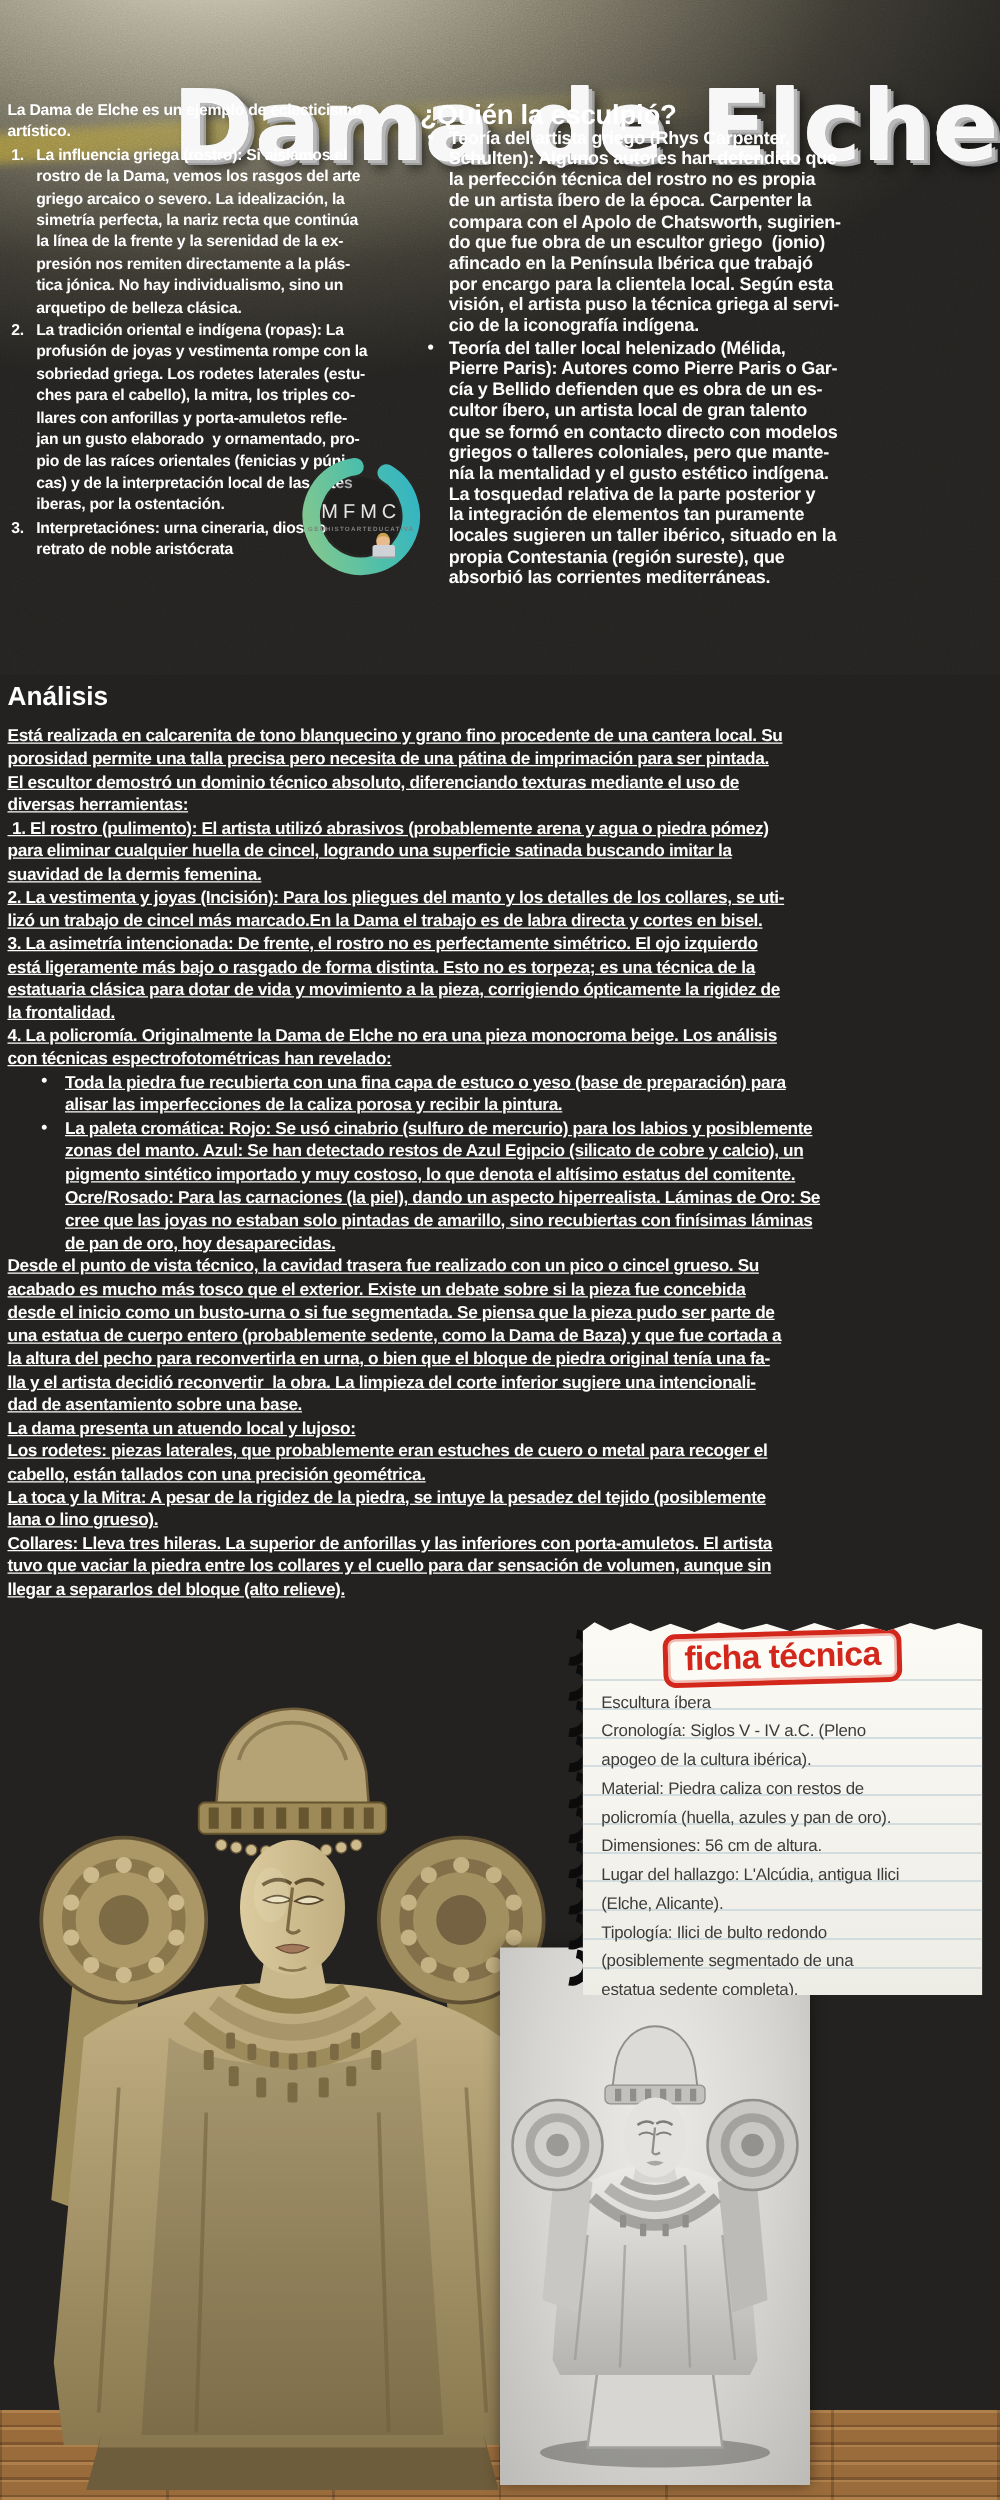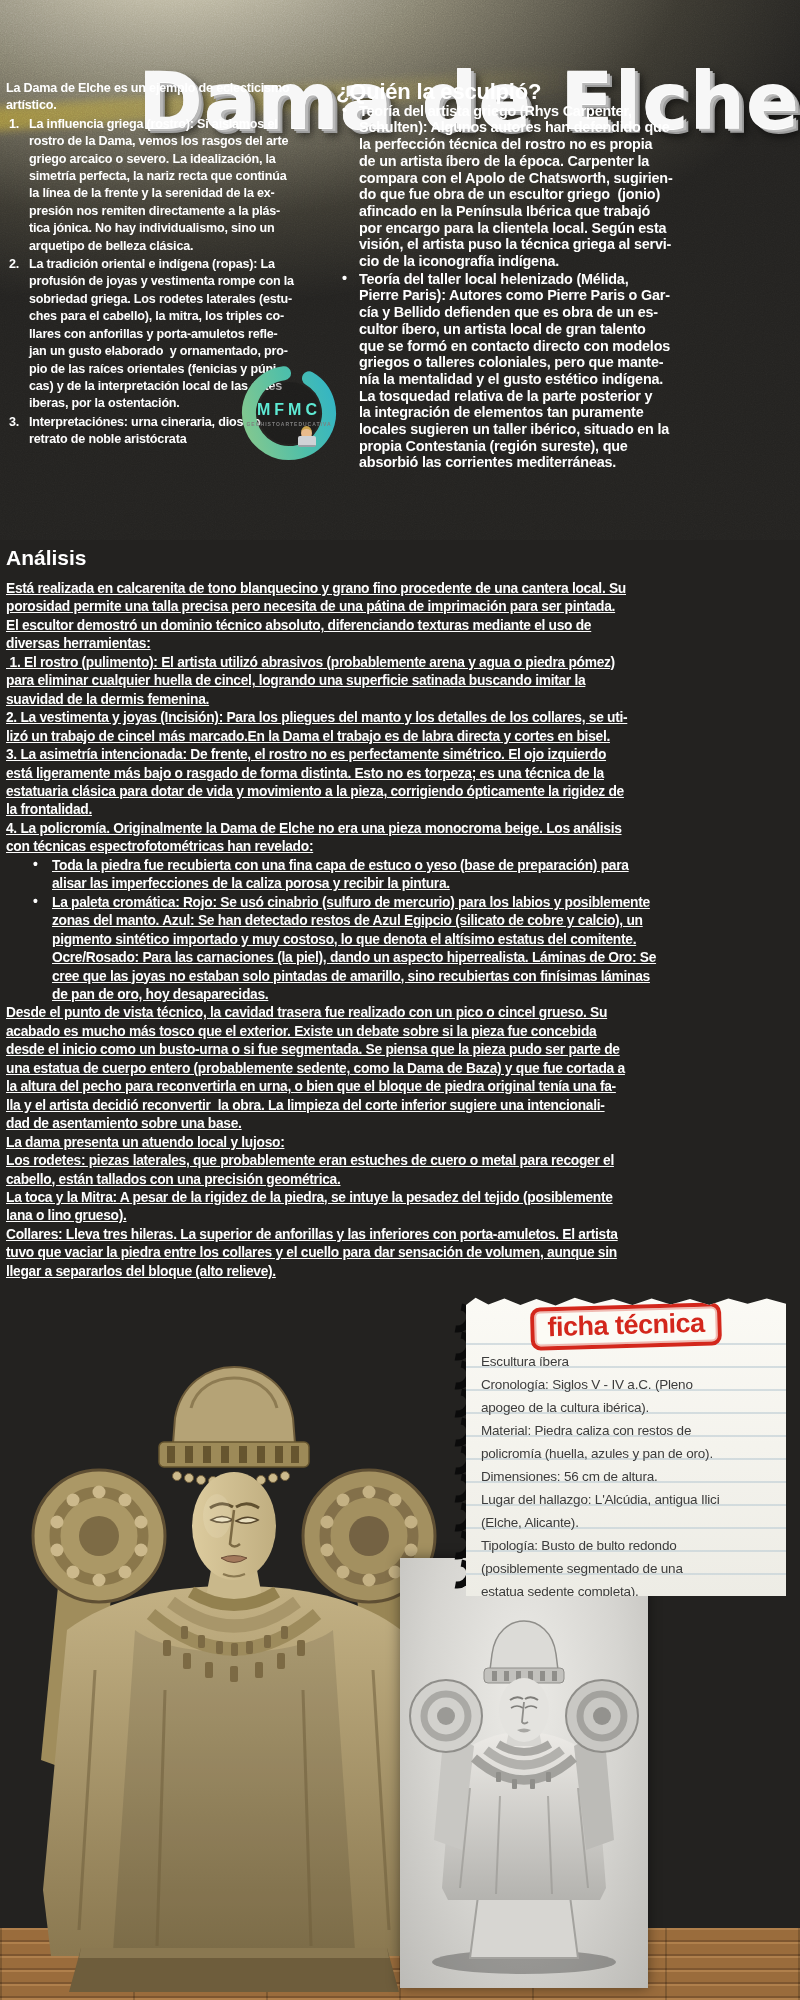--- a/index.html
+++ b/index.html
@@ -25,22 +25,22 @@
   .num-item{position:relative;padding-left:23px;margin-top:1px;}
   .num-item .num{position:absolute;left:3px;top:0;}
   .col-right{position:absolute;left:336px;top:84px;width:462px;z-index:2;
     font-size:14.4px;font-weight:bold;line-height:16.7px;letter-spacing:-0.2px;}
   .col-right .rc-head{font-size:22px;margin:0 0 2px 0;}
   .rbullet{position:relative;padding-left:23px;margin-top:1px;}
   .rbullet .dot{position:absolute;left:6px;top:-1px;}
   
   .logo{position:absolute;left:238px;top:362px;width:102px;height:102px;z-index:3;}
   .logo svg{position:absolute;left:0;top:0;}
-  .logo-name{position:absolute;left:0;right:0;top:39px;text-align:center;color:#5eead4;
-    font-size:16px;letter-spacing:4px;font-weight:bold;}
+  .logo-name{position:absolute;left:0;right:0;top:39px;text-align:center;color:#e5e5e5;
+    font-size:16px;letter-spacing:4px;font-weight:normal;}
   .logo-sub{position:absolute;left:0;right:0;top:59px;text-align:center;color:#7f7f7f;
     font-size:5px;letter-spacing:1px;font-weight:bold;}
   .logo-avatar{position:absolute;left:58px;top:64px;width:22px;height:20px;}
   .av-head{position:absolute;left:5px;top:0;width:11px;height:11px;border-radius:50%;
     background:#e9bb8c;border-top:3px solid #caa24a;}
   .av-laptop{position:absolute;left:2px;top:10px;width:18px;height:9px;border-radius:2px;
     background:#cfd2d6;border-bottom:2px solid #9aa0a6;}
   
   .an-h{position:absolute;left:6px;top:546px;z-index:2;font-size:21px;font-weight:bold;margin:0;}
   .an-body{position:absolute;left:6px;top:580px;width:792px;z-index:2;
@@ -412,19 +412,19 @@
     <div class="stamp">ficha técnica</div>
     <div class="pad-text">
       <div class="pre">Escultura íbera</div>
       <div class="pre">Cronología: Siglos V - IV a.C. (Pleno
 apogeo de la cultura ibérica).</div>
       <div class="pre">Material: Piedra caliza con restos de
 policromía (huella, azules y pan de oro).</div>
       <div class="pre">Dimensiones: 56 cm de altura.</div>
       <div class="pre">Lugar del hallazgo: L'Alcúdia, antigua Ilici
 (Elche, Alicante).</div>
-      <div class="pre">Tipología: Busto de bulto redondo
+      <div class="pre">Tipología: Ilici de bulto redondo
 (posiblemente segmentado de una
 estatua sedente completa).</div>
     </div>
   </div>
 
 </div>
 
 </body></html>

